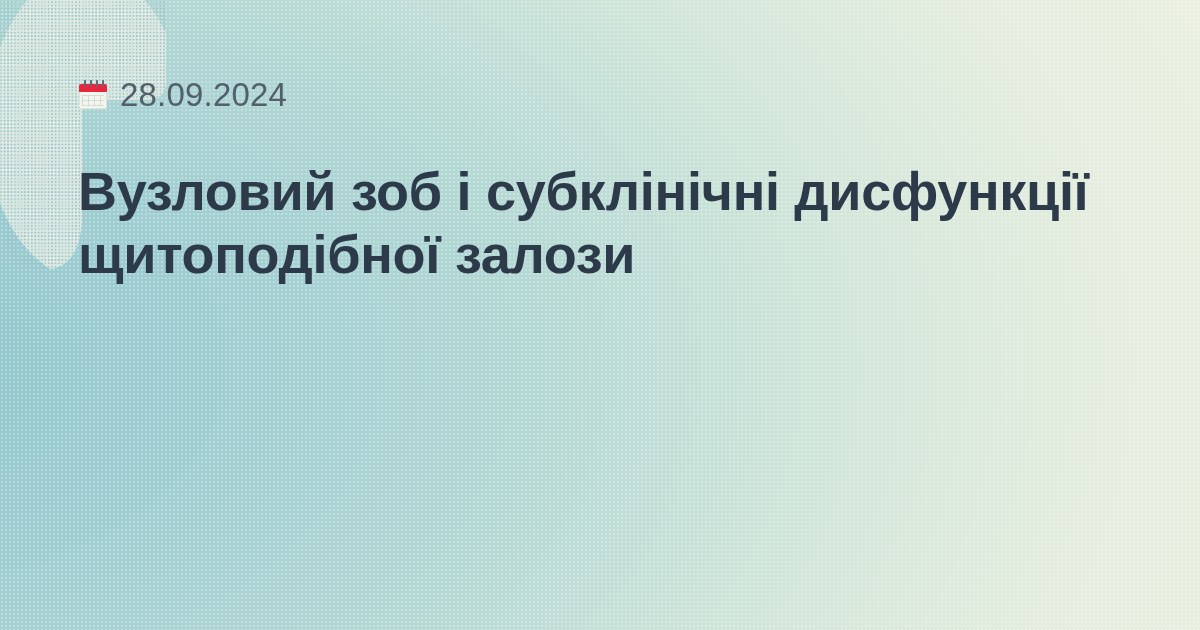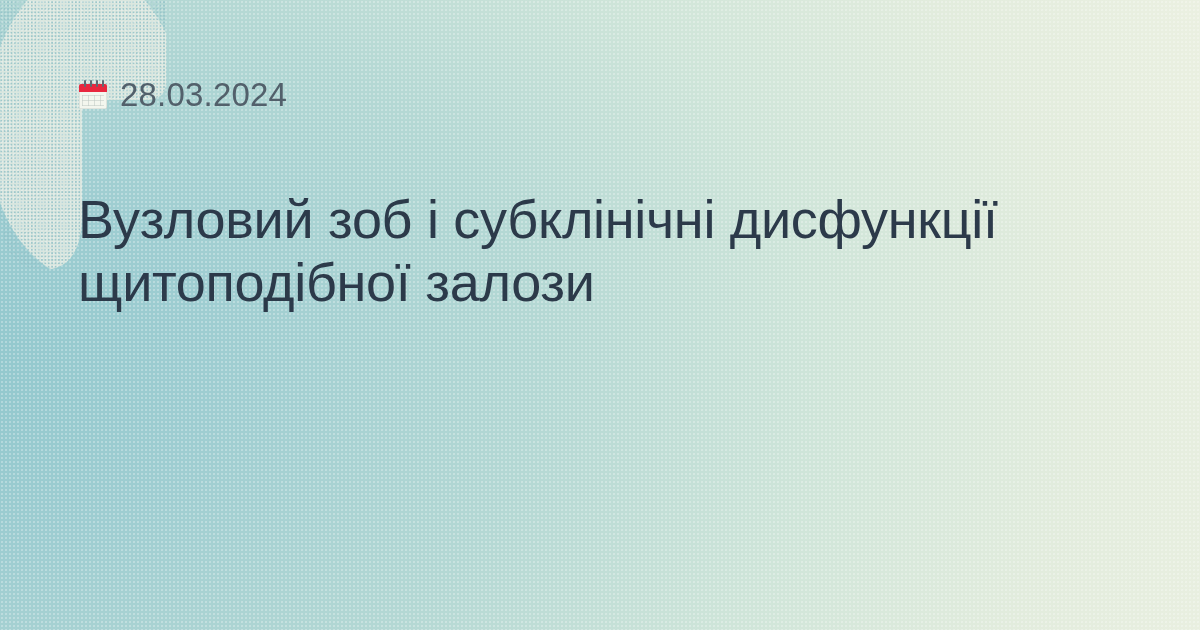--- a/index.html
+++ b/index.html
@@ -127,24 +127,24 @@
     font-weight: 400;
     letter-spacing: 0.2px;
     color: #52606b;
     line-height: 1;
     white-space: nowrap;
   }
 
   .title {
     position: absolute;
     left: 78px;
-    top: 188px;
+    top: 160px;
     width: 1070px;
     font-size: 54px;
-    font-weight: 400;
+    font-weight: 700;
     line-height: 1.17;
     letter-spacing: -0.3px;
     color: #2c3a4a;
   }
 
   .footer {
     position: absolute;
     left: 78px;
     top: 525px;
     font-size: 19px;
@@ -171,20 +171,20 @@
     <div class="date-row">
       <span class="cal-icon">
         <span class="cal-body"></span>
         <span class="cal-grid"></span>
         <span class="cal-top"></span>
         <span class="cal-ring r1"></span>
         <span class="cal-ring r2"></span>
         <span class="cal-ring r3"></span>
         <span class="cal-ring r4"></span>
       </span>
-      <span class="date-text">28.03.2024</span>
+      <span class="date-text">28.09.2024</span>
     </div>
 
     <div class="title">Вузловий зоб і субклінічні дисфункції щитоподібної залози</div>
 
 
   </div>
 </div>
 
 </body></html>

